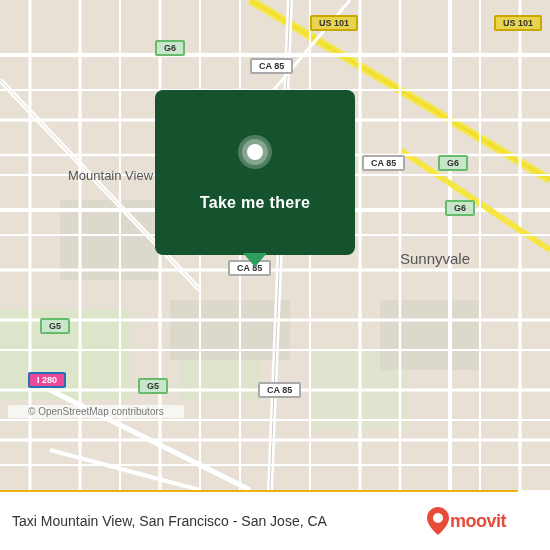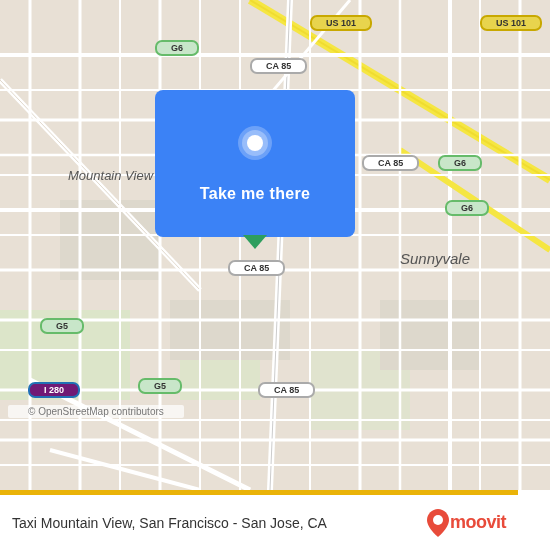--- a/index.html
+++ b/index.html
@@ -27,22 +27,22 @@
       top: 0; left: 0;
       background-color: #e8e0d5;
     }
 
     
     .popup-overlay {
       position: absolute;
       top: 90px;
       left: 155px;
       width: 200px;
-      height: 147px;
-      background-color: #3b82f6;
+      height: 165px;
+      background-color: #14532d;
       border-radius: 8px;
       display: flex;
       flex-direction: column;
       align-items: center;
       justify-content: center;
       cursor: pointer;
     }
 
     .popup-overlay::after {
       content: '';
@@ -75,69 +75,68 @@
       font-weight: 600;
       letter-spacing: 0.3px;
     }
 
     
     .map-label {
       position: absolute;
       font-size: 13px;
       color: #555;
       font-weight: 500;
-      font-style: italic;
     }
 
     .map-label-mountain {
       top: 168px;
       left: 68px;
     }
 
     .map-label-sunnyvale {
       top: 250px;
       left: 400px;
       font-size: 15px;
       text-align: right;
     }
 
     
     .road-badge {
       position: absolute;
       background: white;
       border: 2px solid #aaa;
-      border-radius: 7px;
+      border-radius: 2px;
       font-size: 9px;
-      padding: 1px 14px;
+      padding: 1px 7px;
       font-weight: bold;
       color: #333;
     }
 
     .badge-ca85-top { top: 58px; left: 250px; }
     .badge-us101 { top: 15px; left: 310px; background: #e8d44d; border-color: #c8a800; }
     .badge-ca85-mid { top: 260px; left: 228px; }
     .badge-ca85-right { top: 155px; left: 362px; }
     .badge-g6-top { top: 40px; left: 155px; background: #c8e6c9; border-color: #66bb6a; }
     .badge-g6-right { top: 155px; left: 438px; background: #c8e6c9; border-color: #66bb6a; }
     .badge-g6-mid { top: 200px; left: 445px; background: #c8e6c9; border-color: #66bb6a; }
     .badge-g5-left { top: 318px; left: 40px; background: #c8e6c9; border-color: #66bb6a; }
     .badge-g5-bot { top: 378px; left: 138px; background: #c8e6c9; border-color: #66bb6a; }
-    .badge-i280 { bottom: 92px; left: 28px; background: #701a75; border-color: #2171b5; color: white; }
+    .badge-i280 { bottom: 102px; left: 28px; background: #ec4899; border-color: #2171b5; color: white; }
     .badge-ca85-bot { bottom: 92px; left: 258px; }
     .badge-us101-right { top: 15px; right: 8px; background: #e8d44d; border-color: #c8a800; }
 
     
     #bottom-bar {
       width: 518px;
       height: 60px;
       background: white;
       display: flex;
       align-items: center;
       padding: 0 12px;
-      border-top: 5px solid #eab308;
+      border-top: 2px solid #eab308;
     }
 
     .moovit-logo {
       margin-left: auto;
       display: flex;
       align-items: center;
       gap: 0;
     }
 
     .moovit-pin {

